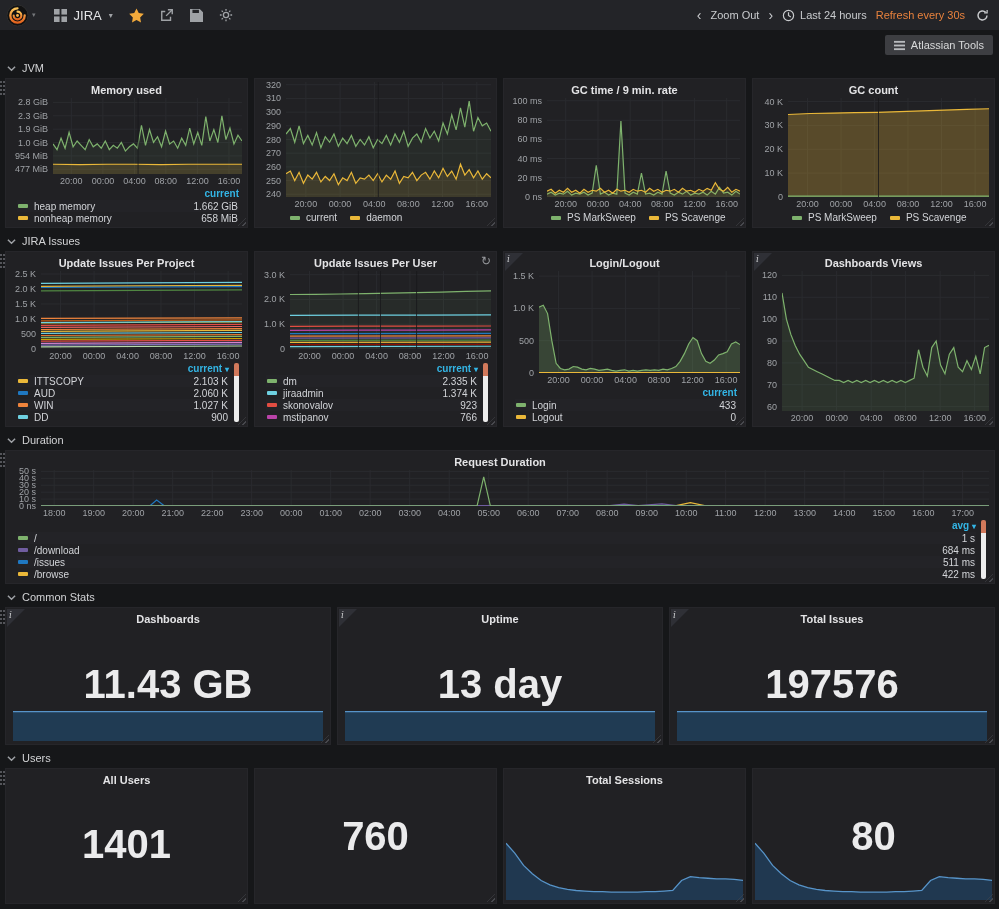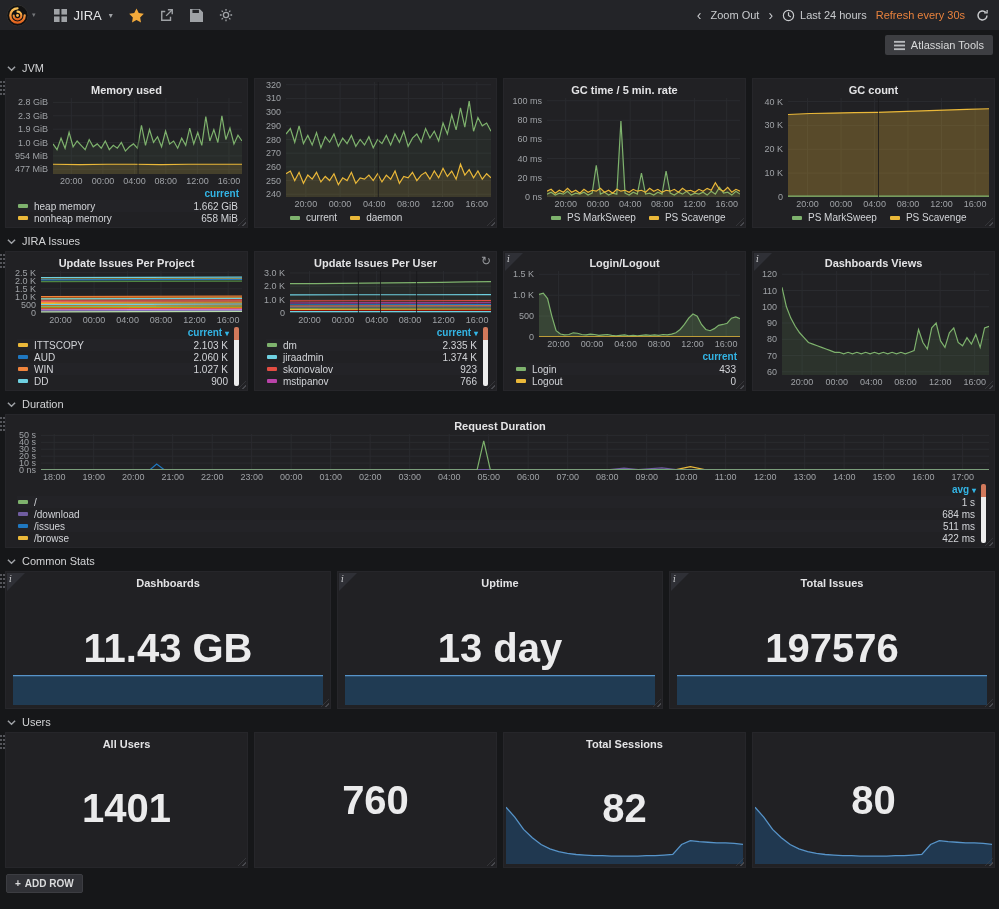--- a/index.html
+++ b/index.html
@@ -24,21 +24,21 @@
 .submenu{display:flex;justify-content:flex-end;padding:5px 6px 0}
 .btn-atl{display:flex;align-items:center;gap:6px;background:#3d3e42;border:none;color:#d8d9da;font-size:11px;padding:4px 9px;border-radius:2px;font-family:inherit;cursor:pointer}
 
 
 .dash{padding:0 4px 0 5px}
 .sec{display:flex;align-items:center;gap:6px;font-size:11px;color:#d2d3d5;margin:7px 0 4px 2px;cursor:pointer;width:max-content}
 .row{position:relative;display:grid;gap:6px;margin-bottom:4px}
 .cols4{grid-template-columns:repeat(4,1fr)}
 .cols3{grid-template-columns:repeat(3,1fr)}
 .cols1{grid-template-columns:1fr}
-.h150{height:150px}.h140{height:140px}.h134{height:134px}.h138{height:138px}.h136{height:136px}
+.h150{height:150px}.h140{height:176px}.h134{height:134px}.h138{height:138px}.h136{height:136px}
 .handle{position:absolute;left:-5px;top:3px;width:2px;height:2px;background:#54555a;cursor:move;
 box-shadow:0 4px #54555a,0 8px #54555a,0 12px #54555a,3px 0 #54555a,3px 4px #54555a,3px 8px #54555a,3px 12px #54555a}
 
 
 .panel{position:relative;background:#212124;border:1px solid #26262a;display:flex;flex-direction:column;padding:3px 5px 2px}
 .panel-title{text-align:center;font-size:11px;font-weight:bold;color:#e3e3e5;line-height:16px;height:16px;cursor:pointer;flex:none;white-space:nowrap}
 .plot{flex:1;display:grid;grid-template-rows:1fr 13px;min-height:0;cursor:crosshair}
 .yaxis{grid-row:1;grid-column:1;position:relative}
 .ytick{position:absolute;right:5px;transform:translateY(-50%);font-size:9px;color:#9fa2a6;white-space:nowrap}
 .area{grid-row:1;grid-column:2;position:relative}
@@ -272,21 +272,21 @@
             <div class="xtick" style="left:93.10000000000001%">16:00</div>
           </div>
         </div>
       <div class="legend-inline" style="padding-left: 30px;">
           <span class="li"><i style="background:#7eb26d"></i>current</span>
           <span class="li"><i style="background:#eab839"></i>daemon</span>
         </div>
       <div class="rz"></div>
     </div>
     <div class="panel">
-      <div class="panel-title">GC time / 5 min. rate</div>
+      <div class="panel-title">GC time / 9 min. rate</div>
       <div class="plot" style="grid-template-columns: 38px 1fr;">
           <div class="yaxis">
             <div class="ytick" style="top:2.9126213592232997%">100 ms</div>
             <div class="ytick" style="top:22.330097087378643%">80 ms</div>
             <div class="ytick" style="top:41.747572815533985%">60 ms</div>
             <div class="ytick" style="top:61.165048543689316%">40 ms</div>
             <div class="ytick" style="top:80.58252427184466%">20 ms</div>
             <div class="ytick" style="top:100%">0 ns</div>
           </div>
           <div class="area">
@@ -812,21 +812,20 @@
       <div class="panel-title">All Users</div>
       <div class="stat-value">1401</div>
       <div class="rz"></div>
     </div>
     <div class="panel stat">
       <div class="stat-value">760</div>
       <div class="rz"></div>
     </div>
     <div class="panel stat">
       <div class="panel-title">Total Sessions</div>
-      <div class="stat-value">82</div>
       <div class="spark" style="height: 58px; left: 2px; right: 2px;">
           <svg viewBox="0 0 100 100" preserveAspectRatio="none">
             <polygon points="0,100 0.00,2.00 3.70,19.28 7.41,40.40 11.11,54.80 14.81,66.32 18.52,74.00 22.22,78.80 25.93,81.68 29.63,83.60 33.33,84.56 37.04,85.52 40.74,85.52 44.44,86.48 48.15,86.48 51.85,86.48 55.56,86.48 59.26,85.52 62.96,85.52 66.67,84.56 70.37,83.60 74.07,66.32 77.78,59.60 81.48,61.52 85.19,62.48 88.89,63.44 92.59,63.44 96.30,64.40 100.00,66.32 100,100" fill="rgba(31,120,193,0.28)"></polygon>
             <polyline points="0.00,2.00 3.70,19.28 7.41,40.40 11.11,54.80 14.81,66.32 18.52,74.00 22.22,78.80 25.93,81.68 29.63,83.60 33.33,84.56 37.04,85.52 40.74,85.52 44.44,86.48 48.15,86.48 51.85,86.48 55.56,86.48 59.26,85.52 62.96,85.52 66.67,84.56 70.37,83.60 74.07,66.32 77.78,59.60 81.48,61.52 85.19,62.48 88.89,63.44 92.59,63.44 96.30,64.40 100.00,66.32" fill="none" stroke="#5794c9" stroke-width="1.3" vector-effect="non-scaling-stroke"></polyline>
           </svg>
         </div>
       <div class="rz"></div>
     </div>
     <div class="panel stat">
       <div class="stat-value">80</div>

